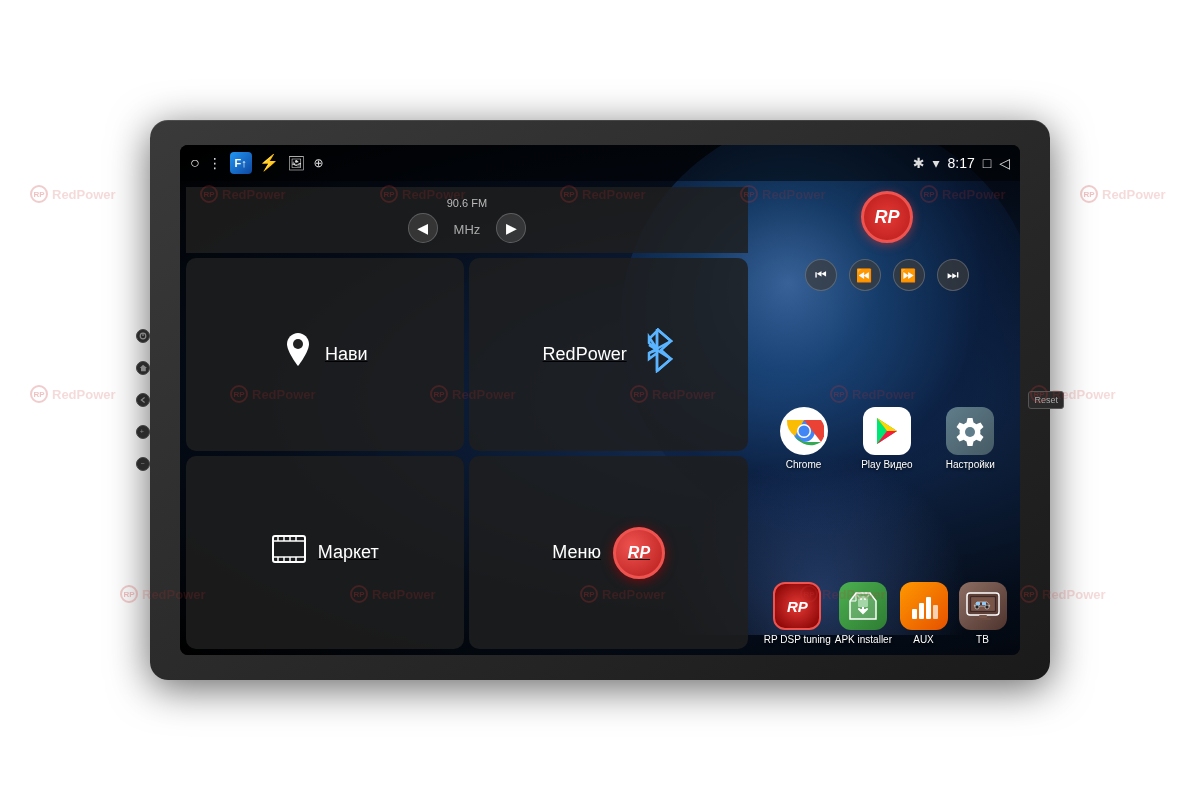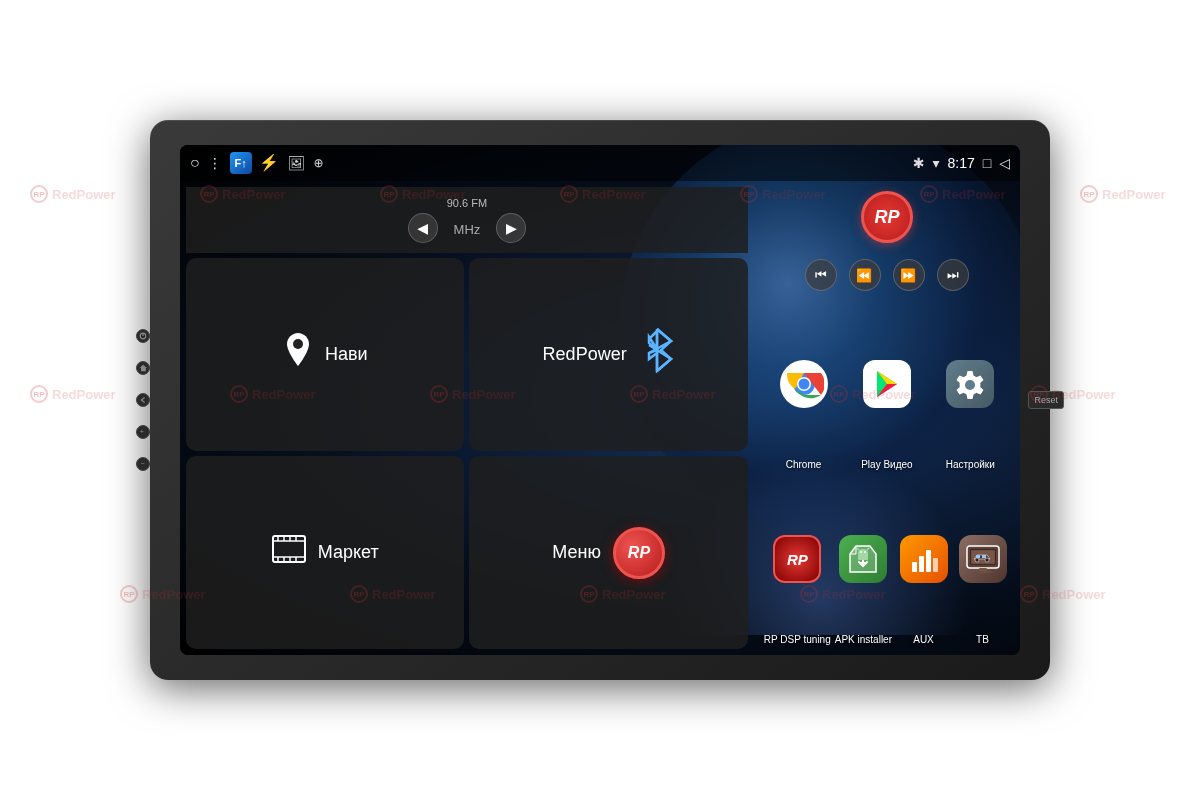--- a/index.html
+++ b/index.html
@@ -243,20 +243,21 @@
       padding-bottom: 6px;
     }
 
     
     .app-grid {
       display: grid;
       grid-template-columns: 1fr 1fr;
       grid-template-rows: 1fr 1fr;
       gap: 5px;
       flex: 1;
+      text-decoration: underline;
     }
     .app-tile {
       background: rgba(30,30,30,0.85);
       border-radius: 10px;
       display: flex;
       align-items: center;
       justify-content: center;
       gap: 12px;
       cursor: pointer;
       padding: 10px;
@@ -339,21 +340,20 @@
       align-items: center;
       justify-content: center;
       font-size: 26px;
     }
     .app-icon-label {
       color: white;
       font-size: 10px;
       text-align: left;
       text-shadow: 0 1px 3px rgba(0,0,0,0.8);
       white-space: nowrap;
-      margin-top: 47px;
     }
 
     
     .chrome-icon {
       background: white;
       border-radius: 50%;
       width: 48px; height: 48px;
       display: flex;
       align-items: center;
       justify-content: center;

